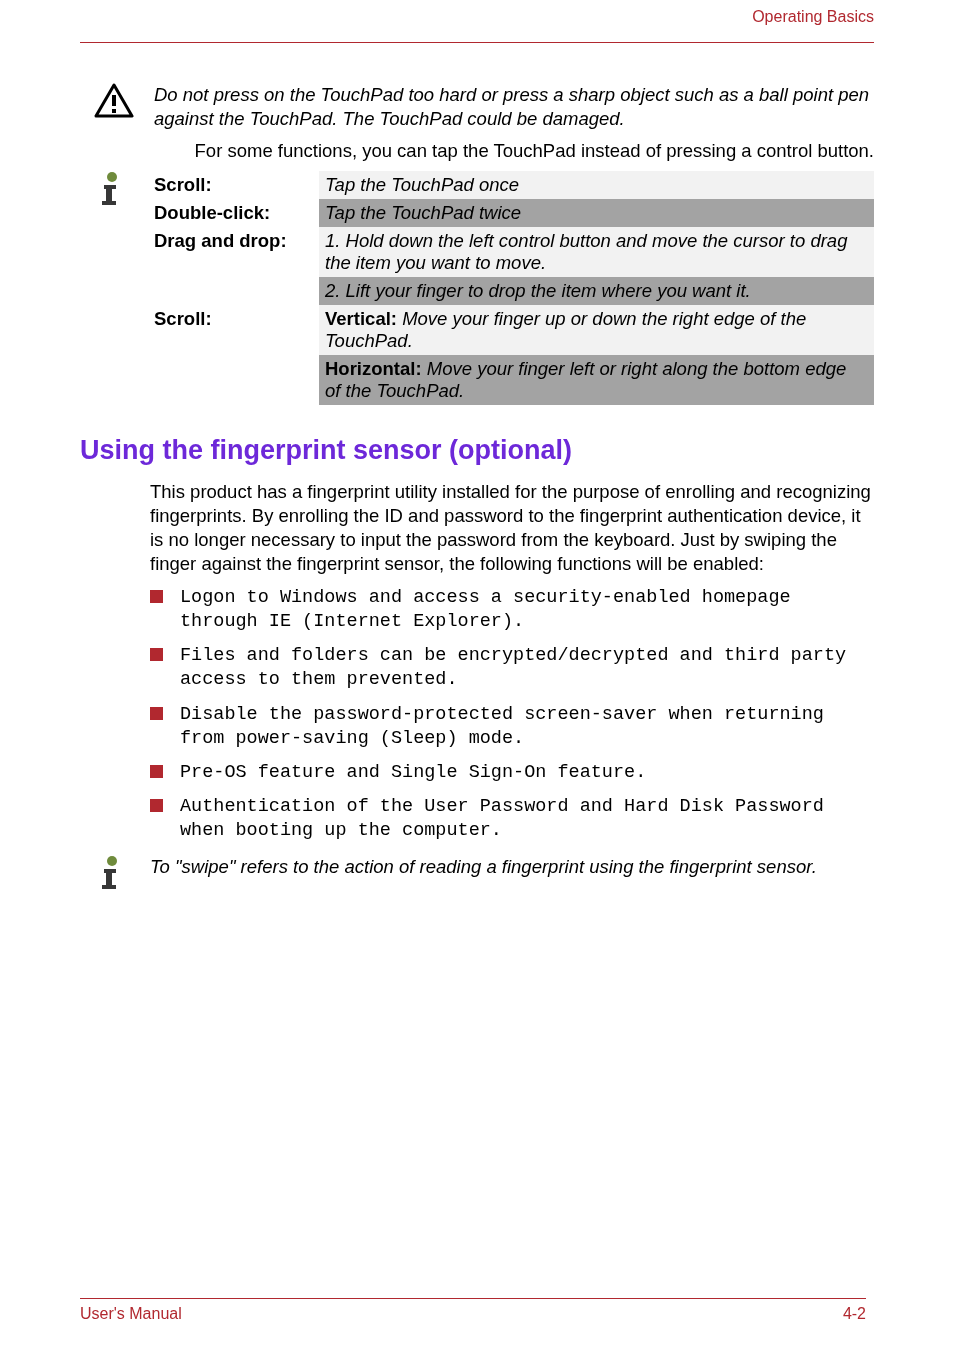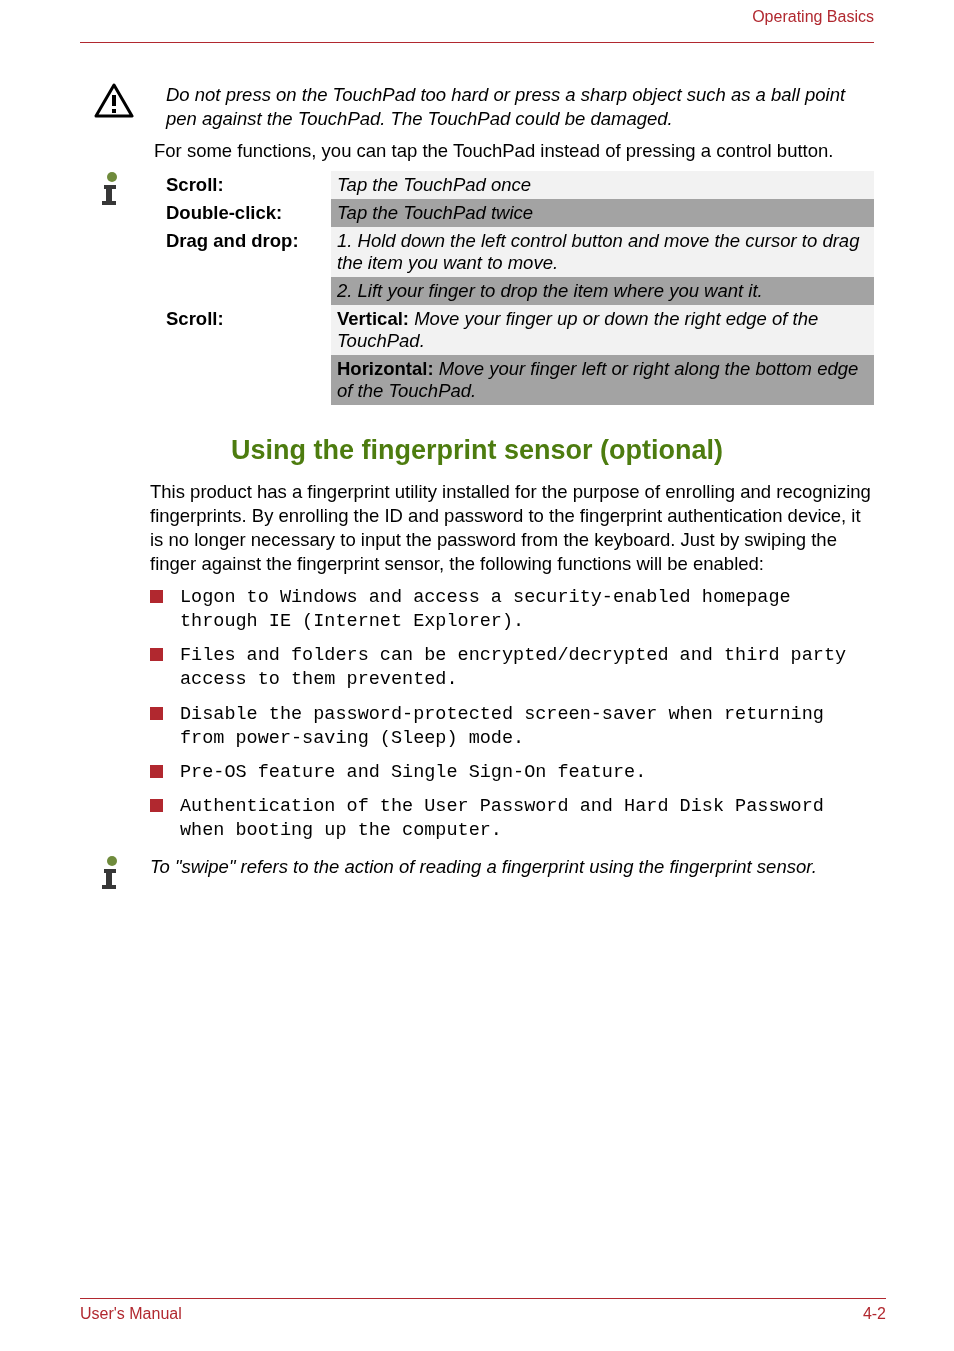--- a/index.html
+++ b/index.html
@@ -27,21 +27,21 @@
     padding-bottom: 6px;
   }
   .header-wrap { padding-top: 6px; }
   .content {
     padding-left: 70px;
     padding-top: 40px;
   }
   .note-row {
     display: flex;
     align-items: flex-start;
-    gap: 32px;
+    gap: 20px;
     margin-bottom: 8px;
   }
   .icon-col {
     width: 40px;
     flex: 0 0 40px;
     margin-left: -56px;
   }
   .text-col {
     flex: 1;
   }
@@ -68,25 +68,24 @@
     width: 165px;
     font-weight: bold;
   }
   table.gestures td.desc-cell {
     padding-left: 6px;
     margin-top: 8px;
   }
   .gray-row td.desc-cell { background: #f2f2f2; }
   .white-row td.desc-cell { background: #a3a3a3; }
   h2.section {
-    color: #4d7c0f;
+    color: #6d28d9;
     font-size: 27px;
     font-weight: bold;
     margin: 30px 0 14px 0;
-    text-align: center;
   }
   ul.squares {
     list-style: none;
     padding-left: 24px;
     margin-top: 10px;
   }
   ul.squares li {
     position: relative;
     padding-left: 6px;
     margin-bottom: 10px;
@@ -105,21 +104,21 @@
   }
   .swipe-note {
     display: flex;
     gap: 16px;
     margin-top: 12px;
   }
   .footer {
     position: absolute;
     bottom: 28px;
     left: 80px;
-    right: 68px;
+    right: 88px;
   }
   .footer-line {
     border-top: 1.5px solid #b1282f;
     margin-bottom: 6px;
   }
   .footer-row {
     display: flex;
     justify-content: space-between;
     color: #b1282f;
     font-size: 16px;
@@ -146,21 +145,21 @@
         <svg width="40" height="36" viewBox="0 0 40 36">
           <polygon points="20,2 38,33 2,33" fill="none" stroke="#000" stroke-width="3" stroke-linejoin="round"></polygon>
           <polygon points="20,2 38,33 2,33" fill="none" stroke="#000" stroke-width="1" transform="translate(0,0)"></polygon>
           <rect x="18" y="12" width="4" height="11" fill="#000"></rect>
           <rect x="18" y="26" width="4" height="4" fill="#000"></rect>
         </svg>
       </div>
       <div class="text-col body-text italic">Do not press on the TouchPad too hard or press a sharp object such as a ball point pen against the TouchPad. The TouchPad could be damaged.</div>
     </div>
 
-    <div class="body-text after-warning" style="margin-left:4px;">For some functions, you can tap the TouchPad instead of pressing a control button.</div>
+    <div class="body-text after-warning" style="margin-left:12px;text-align:right;">For some functions, you can tap the TouchPad instead of pressing a control button.</div>
 
     <div class="note-row">
       <div class="icon-col">
         <svg width="36" height="36" viewBox="0 0 36 36">
           <circle cx="18" cy="6" r="5" fill="#6f8b3c"></circle>
           <path d="M10 14 h12 v4 h-4 v12 h4 v4 H8 v-4 h4 v-12 h-2 z" fill="#373737"></path>
         </svg>
       </div>
       <div class="text-col">
         <table class="gestures">

